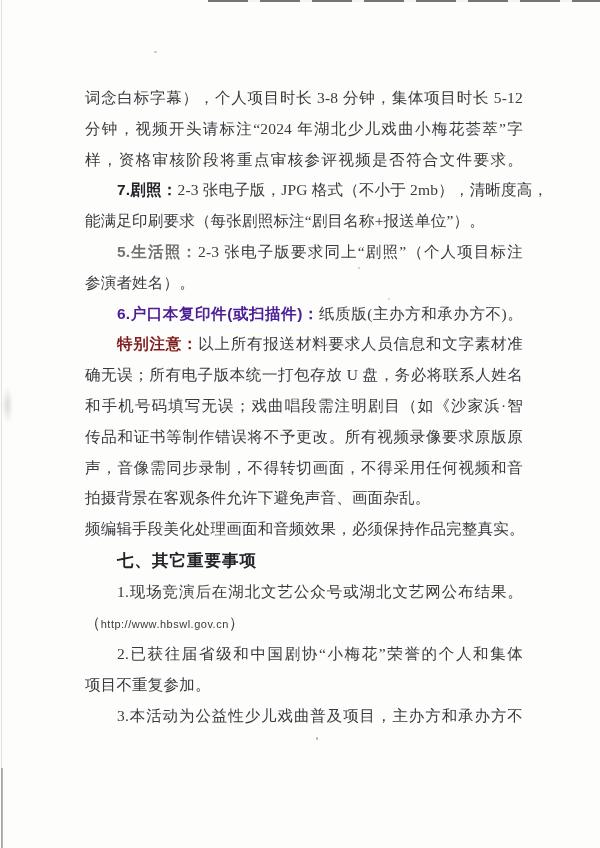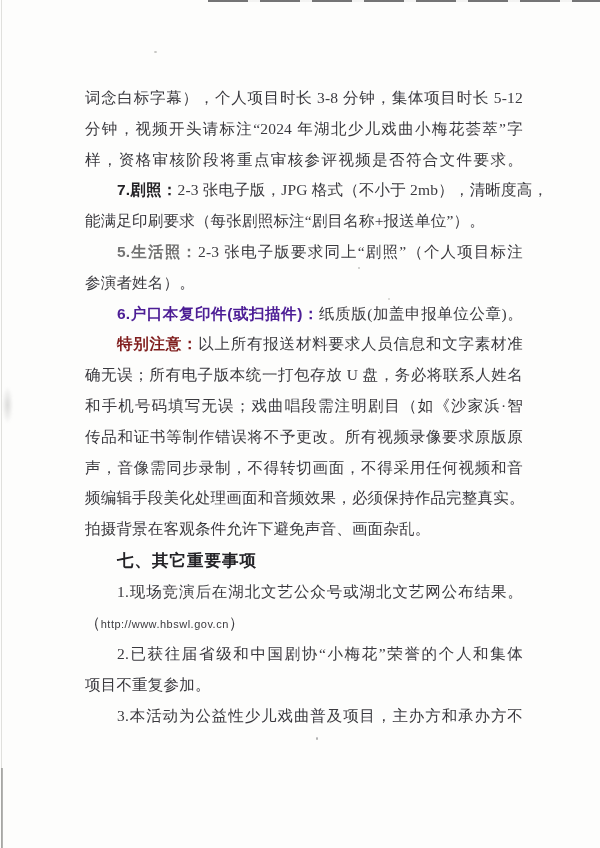--- a/index.html
+++ b/index.html
@@ -85,28 +85,28 @@
   <div class="speck speck-4"></div>
 
   <div id="text-block">
       <div class="line j"><span class="">词念白标字幕），个人项目时长 3-8 分钟，集体项目时长 5-12</span></div>
       <div class="line j"><span class="">分钟，视频开头请标注“2024 年湖北少儿戏曲小梅花荟萃”字</span></div>
       <div class="line j"><span class="">样，资格审核阶段将重点审核参评视频是否符合文件要求。</span></div>
       <div class="line x j"><span class="b" style="color: rgb(35, 34, 38);">7.剧照：</span><span class="">2-3 张电子版，JPG 格式（不小于 2mb），清晰度高，</span></div>
       <div class="line"><span class="">能满足印刷要求（每张剧照标注“剧目名称+报送单位”）。</span></div>
       <div class="line x j"><span class="b" style="color: #737373;">5.生活照：</span><span class="">2-3 张电子版要求同上“剧照”（个人项目标注</span></div>
       <div class="line"><span class="">参演者姓名）。</span></div>
-      <div class="line x j"><span class="b" style="color: #4c1d95;">6.户口本复印件(或扫描件)：</span><span class="">纸质版(加盖申报单位公章)。</span></div>
+      <div class="line x j"><span class="b" style="color: #4c1d95;">6.户口本复印件(或扫描件)：</span><span class="">纸质版(主办方和承办方不)。</span></div>
       <div class="line x j"><span class="b" style="color: #7f1d1d;">特别注意：</span><span class="">以上所有报送材料要求人员信息和文字素材准</span></div>
       <div class="line j"><span class="">确无误；所有电子版本统一打包存放 U 盘，务必将联系人姓名</span></div>
       <div class="line j"><span class="">和手机号码填写无误；戏曲唱段需注明剧目（如《沙家浜·智</span></div>
       <div class="line j"><span class="">传品和证书等制作错误将不予更改。所有视频录像要求原版原</span></div>
       <div class="line j"><span class="">声，音像需同步录制，不得转切画面，不得采用任何视频和音</span></div>
+      <div class="line"><span class="">拍摄背景在客观条件允许下避免声音、画面杂乱。</span></div>
       <div class="line j"><span class="">频编辑手段美化处理画面和音频效果，必须保持作品完整真实。</span></div>
-      <div class="line"><span class="">拍摄背景在客观条件允许下避免声音、画面杂乱。</span></div>
       <div class="line x h"><span class="b" style="color: rgb(35, 34, 38);">七、其它重要事项</span></div>
       <div class="line x j"><span class="">1.现场竞演后在湖北文艺公众号或湖北文艺网公布结果。</span></div>
       <div class="line"><span class="">（</span><span class=" m">http://www.hbswl.gov.cn</span><span class="">）</span></div>
       <div class="line x j"><span class="">2.已获往届省级和中国剧协“小梅花”荣誉的个人和集体</span></div>
       <div class="line"><span class="">项目不重复参加。</span></div>
       <div class="line x j"><span class="">3.本活动为公益性少儿戏曲普及项目，主办方和承办方不</span></div>
     </div>
 </div>
 
 </body></html>

